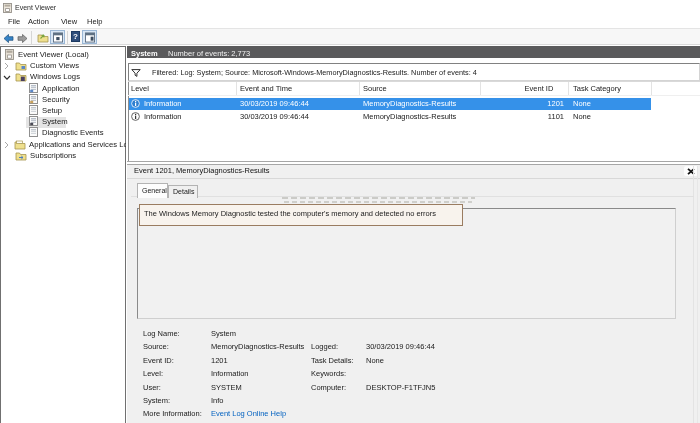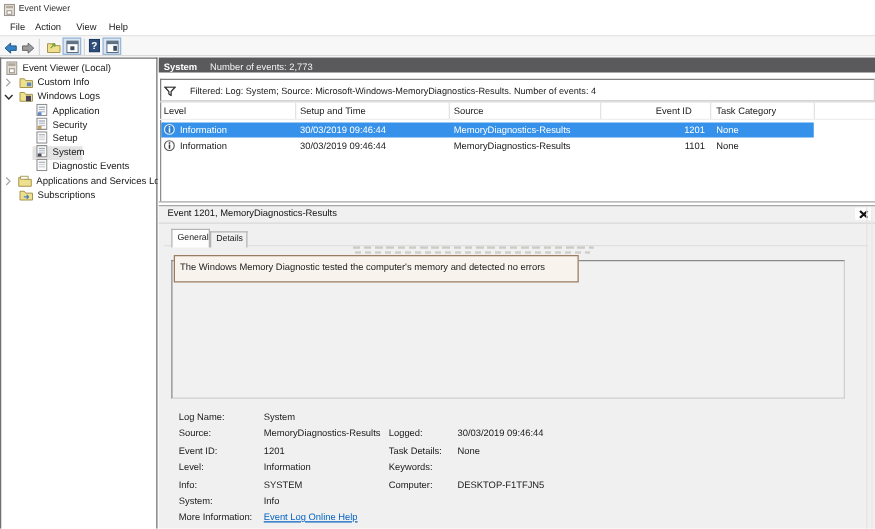--- a/index.html
+++ b/index.html
@@ -68,21 +68,21 @@
 </svg>
 <div class="abs t8" style="left:18px;top:51px">Event Viewer (Local)</div>
 
 <svg class="abs" style="left:4px;top:62px" width="5" height="8" viewBox="0 0 5 8">
     <polyline points="1,1 4,4 1,7" fill="none" stroke="#a8a8a8" stroke-width="1"></polyline>
   </svg>
 <svg class="abs" style="left:15px;top:61px" width="12" height="10" viewBox="0 0 12 10">
   <path d="M1,2 L1,9 L11,9 L11,3.5 L5.5,3.5 L4.5,2 Z" fill="#efe08e" stroke="#a6954e" stroke-width="0.8"></path>
   <rect x="6.5" y="5" width="3.5" height="3" fill="#5b87c7"></rect>
 </svg>
-<div class="abs t8" style="left:30px;top:62px">Custom Info</div>
+<div class="abs t8" style="left:30px;top:62px">Custom Views</div>
 
 <svg class="abs" style="left:3px;top:75px" width="8" height="6" viewBox="0 0 8 6">
     <polyline points="1,1 4,4.2 7,1" fill="none" stroke="#2e2e2e" stroke-width="1.2"></polyline>
   </svg>
 <svg class="abs" style="left:15px;top:72px" width="12" height="10" viewBox="0 0 12 10">
   <path d="M1,2 L1,9 L11,9 L11,3.5 L5.5,3.5 L4.5,2 Z" fill="#efe08e" stroke="#a6954e" stroke-width="0.8"></path>
   <rect x="5.8" y="4.6" width="4" height="4.4" fill="#4a4060"></rect>
 </svg>
 <div class="abs t8" style="left:30px;top:73px">Windows Logs</div>
 
@@ -149,21 +149,21 @@
 <svg class="abs" style="left:131px;top:69px" width="10" height="8" viewBox="0 0 10 8">
   <path d="M0.8,0.6 L9.2,0.6 L5.9,4.2 L5.9,7.4 L4.1,6.2 L4.1,4.2 Z" fill="none" stroke="#303030" stroke-width="1"></path>
 </svg>
 <div class="abs" style="font-size:7.3px;line-height:1;left:152px;top:69px;color:#1a1a1a">Filtered: Log: System; Source: Microsoft-Windows-MemoryDiagnostics-Results. Number of events: 4</div>
 
 <div class="abs" style="left:128px;top:81px;width:1px;height:80px;background:#8d8d8d"></div>
 
 <div class="abs" style="left:128px;top:81px;width:572px;height:1px;background:#d9d9d9"></div>
 
 <div class="abs t75" style="left:131px;top:85px">Level</div>
-<div class="abs t75" style="left:240px;top:85px">Setup and Time</div>
+<div class="abs t75" style="left:240px;top:85px">Event and Time</div>
 <div class="abs t75" style="left:363px;top:85px">Source</div>
 <div class="abs t75" style="left:514px;top:85px;width:50px;text-align:center;white-space:nowrap">Event ID</div>
 <div class="abs t75" style="left:573px;top:85px">Task Category</div>
 
 <div class="abs" style="left:236px;top:82px;width:1px;height:14px;background:#e3e3e3"></div>
 <div class="abs" style="left:359px;top:82px;width:1px;height:14px;background:#e3e3e3"></div>
 <div class="abs" style="left:480px;top:82px;width:1px;height:14px;background:#e3e3e3"></div>
 <div class="abs" style="left:568px;top:82px;width:1px;height:14px;background:#e3e3e3"></div>
 <div class="abs" style="left:651px;top:82px;width:1px;height:14px;background:#e3e3e3"></div>
 <div class="abs" style="left:128px;top:95px;width:572px;height:1px;background:#efefef"></div>
@@ -222,20 +222,20 @@
 <div class="abs t75" style="left:211px;top:343px">MemoryDiagnostics-Results</div>
 <div class="abs t75" style="left:311px;top:343px">Logged:</div>
 <div class="abs t75" style="left:366px;top:343px">30/03/2019 09:46:44</div>
 <div class="abs t75" style="left:143px;top:357px">Event ID:</div>
 <div class="abs t75" style="left:211px;top:357px">1201</div>
 <div class="abs t75" style="left:311px;top:357px">Task Details:</div>
 <div class="abs t75" style="left:366px;top:357px">None</div>
 <div class="abs t75" style="left:143px;top:370px">Level:</div>
 <div class="abs t75" style="left:211px;top:370px">Information</div>
 <div class="abs t75" style="left:311px;top:370px">Keywords:</div>
-<div class="abs t75" style="left:143px;top:384px">Info:</div>
+<div class="abs t75" style="left:143px;top:384px">User:</div>
 <div class="abs t75" style="left:211px;top:384px">SYSTEM</div>
 <div class="abs t75" style="left:311px;top:384px">Computer:</div>
 <div class="abs t75" style="left:366px;top:384px">DESKTOP-F1TFJN5</div>
 <div class="abs t75" style="left:143px;top:397px">System:</div>
 <div class="abs t75" style="left:211px;top:397px">Info</div>
 <div class="abs t75" style="left:143px;top:410px">More Information:</div>
-<div class="abs t75" style="left:211px;top:410px;color:#0563c1;text-decoration:underline">Event Log Online Help</div>
+<div class="abs t75" style="left:211px;top:410px;color:#0563c1;">Event Log Online Help</div>
 
 </body></html>

